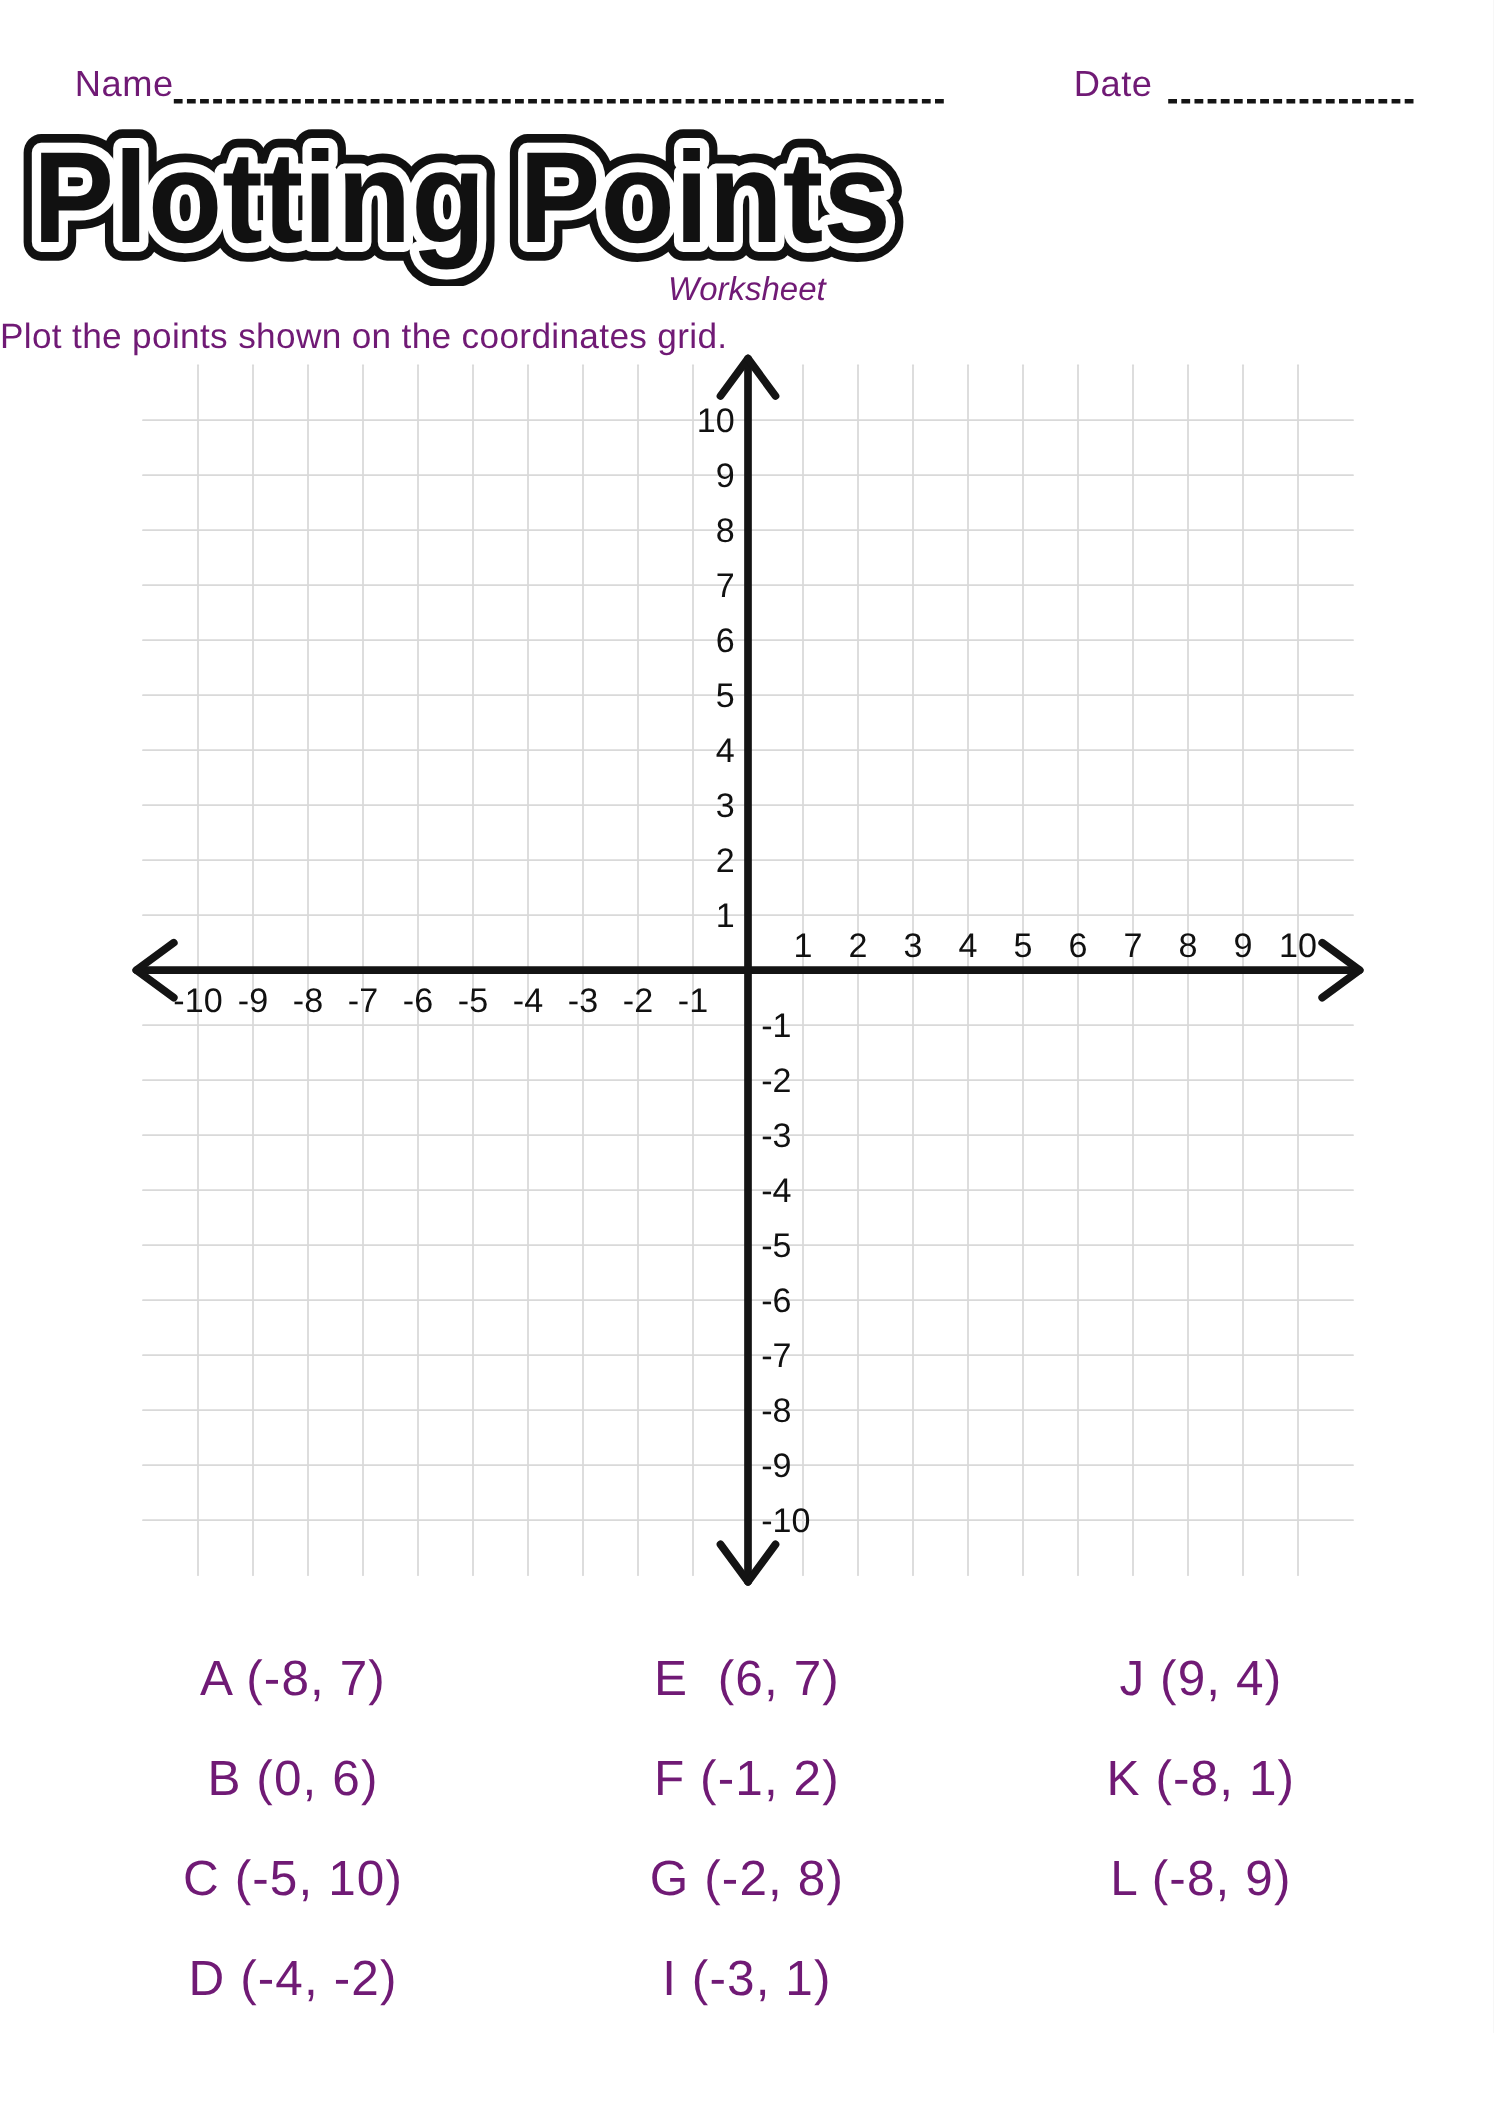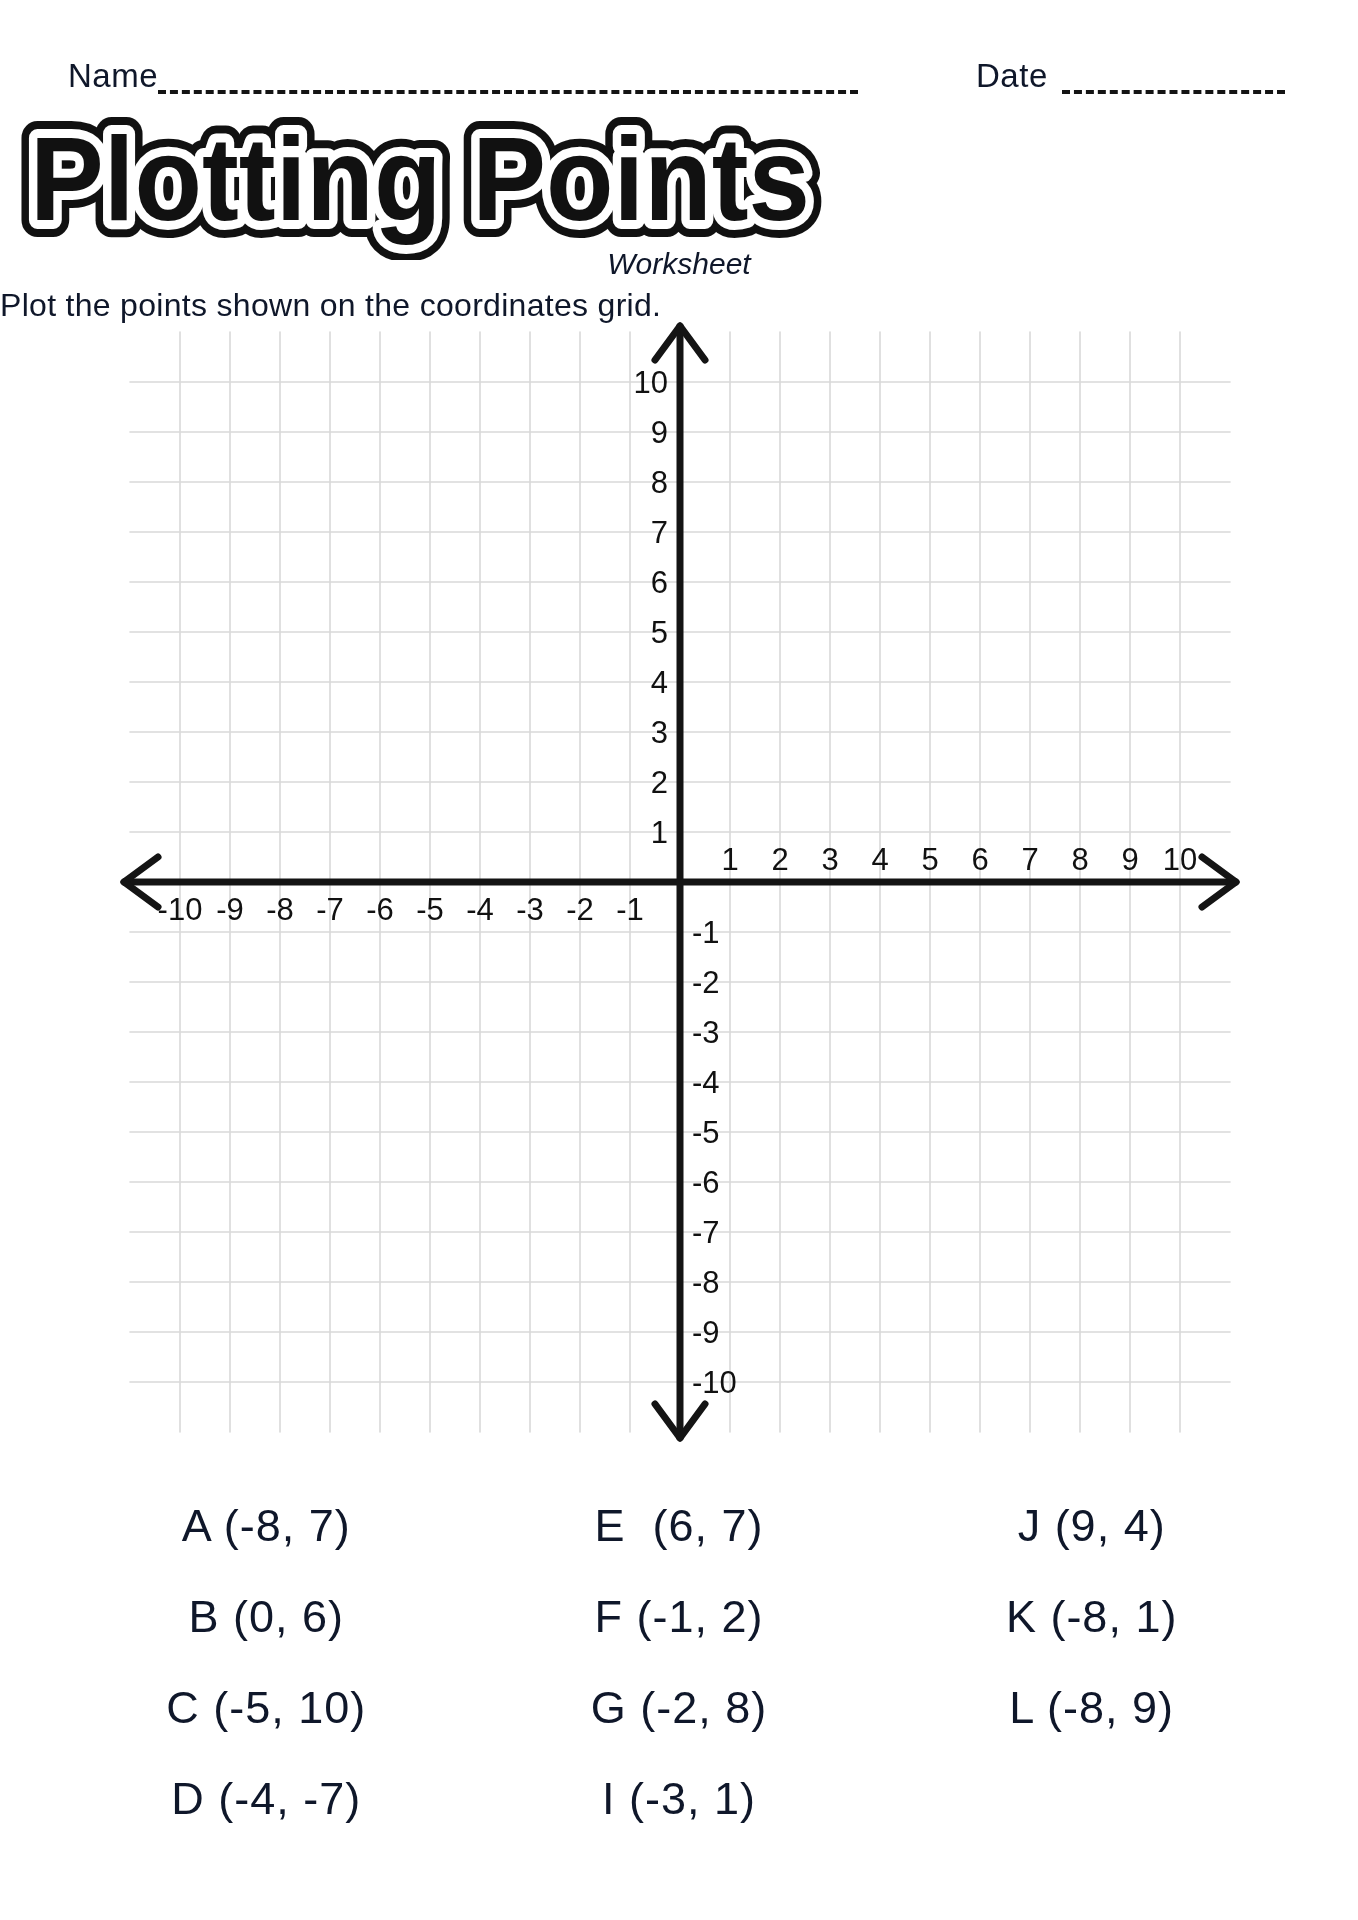--- a/index.html
+++ b/index.html
@@ -1,20 +1,20 @@
 <!DOCTYPE html>
 <html><head>
 <meta charset="utf-8">
 <style>
   * { margin:0; padding:0; box-sizing:border-box; }
   html,body { background:#e8e8e8; }
   .page {
     position:relative; width:1358px; height:1920px; margin:0 auto;
     background:#ffffff; overflow:hidden;
-    font-family:"Liberation Sans", sans-serif; color:#0f172a;
+    font-family:"Liberation Sans", sans-serif; color:#701a75;
   }
   
   .header-row {
     position:absolute; top:58px; left:68px; right:73px;
     display:flex; align-items:flex-end;
   }
   .hdr-label { font-size:33px; font-weight:500; line-height:36px; letter-spacing:0.5px; }
   .rule { border-bottom:4px dashed #141414; height:30px; }
   .rule-name { width:700px; }
   .rule-date { flex:1; }
@@ -160,21 +160,21 @@
       <text x="602" y="943" text-anchor="start" fill="#111111">-7</text>
       <text x="602" y="993" text-anchor="start" fill="#111111">-8</text>
       <text x="602" y="1043" text-anchor="start" fill="#111111">-9</text>
       <text x="602" y="1093" text-anchor="start" fill="#111111">-10</text>
     </svg>
 
   <div class="points-grid">
     <div class="pt">A (-8, 7)</div>
     <div class="pt">B (0, 6)</div>
     <div class="pt">C (-5, 10)</div>
-    <div class="pt">D (-4, -7)</div>
+    <div class="pt">D (-4, -2)</div>
     <div class="pt">E  (6, 7)</div>
     <div class="pt">F (-1, 2)</div>
     <div class="pt">G (-2, 8)</div>
     <div class="pt">I (-3, 1)</div>
     <div class="pt">J (9, 4)</div>
     <div class="pt">K (-8, 1)</div>
     <div class="pt">L (-8, 9)</div>
   </div>
 
 </div>

